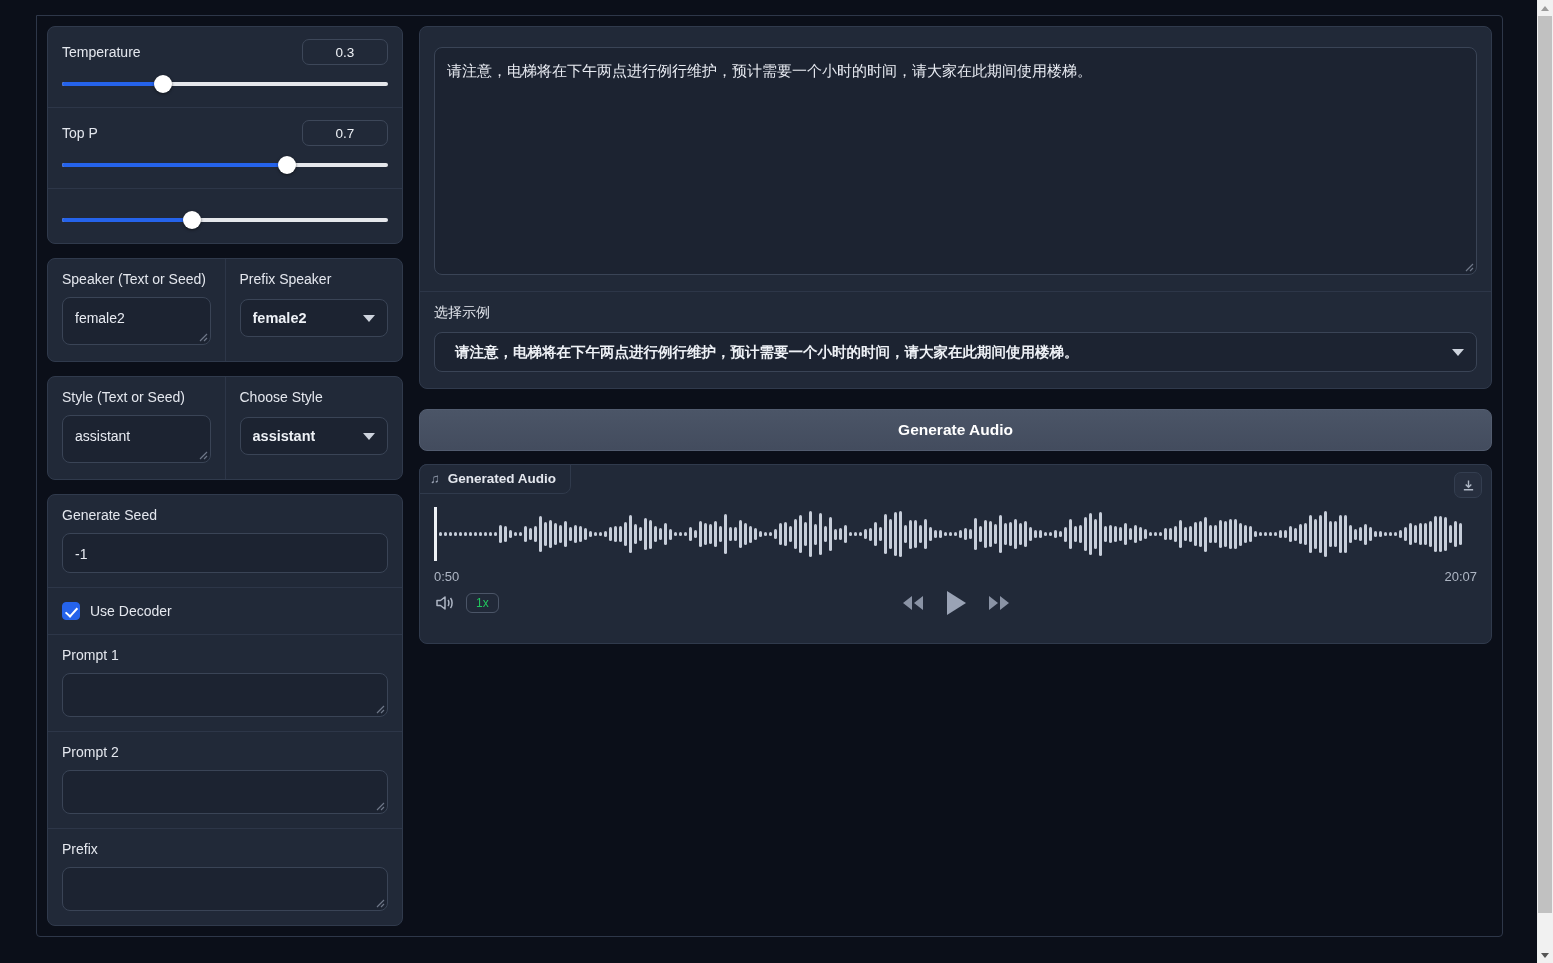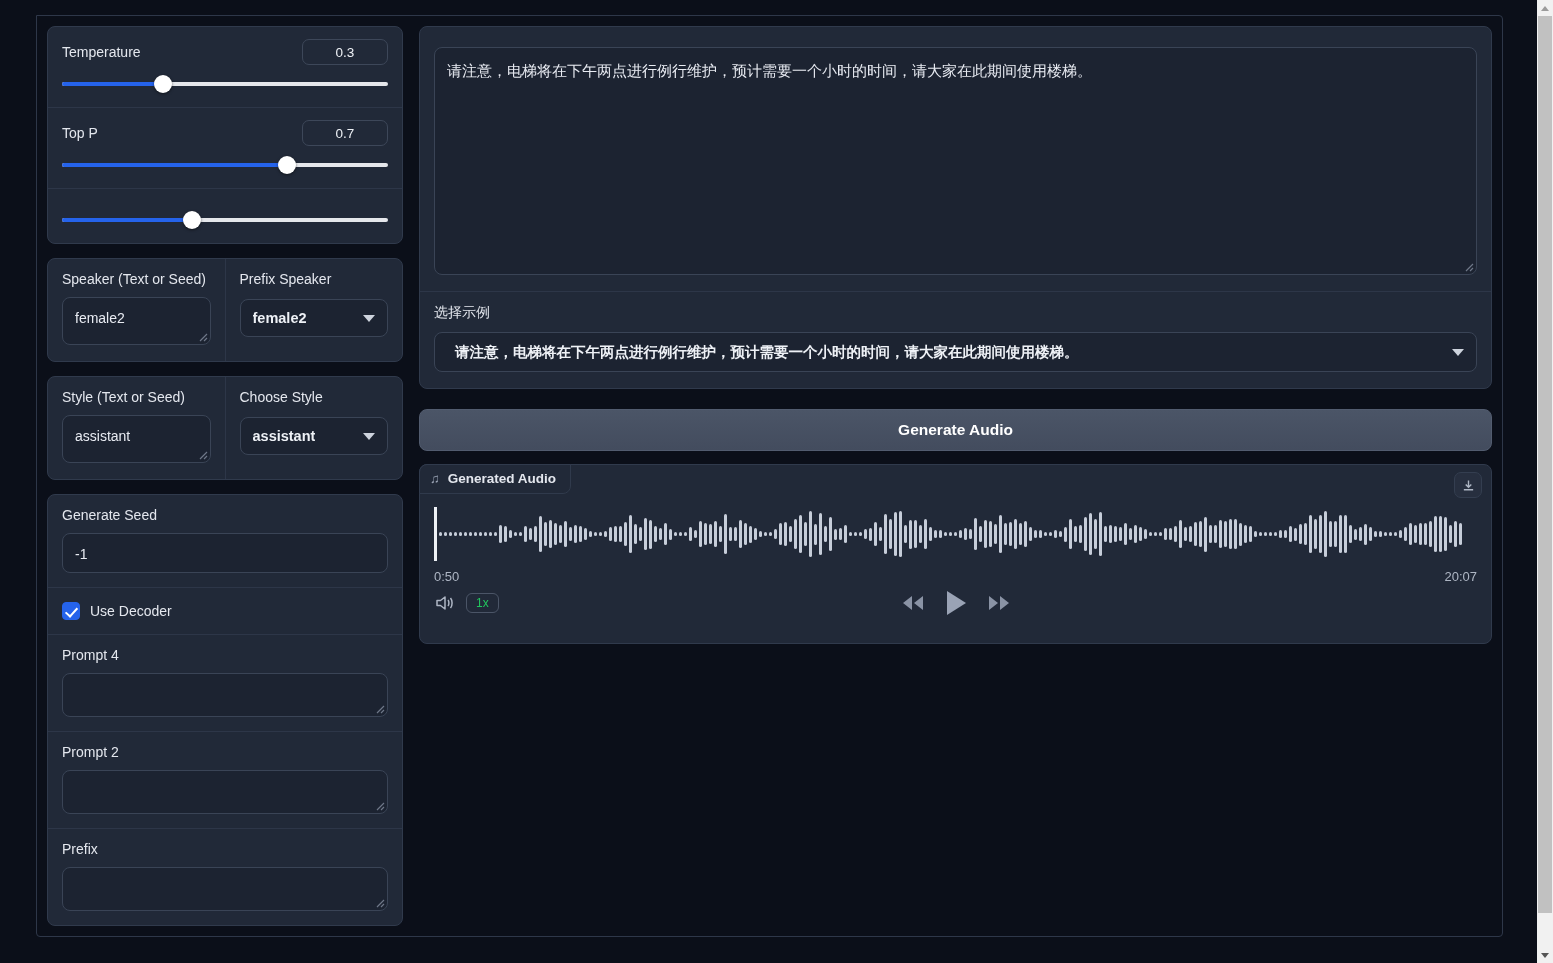--- a/index.html
+++ b/index.html
@@ -210,21 +210,21 @@
             <div class="lbl">Generate Seed</div>
             <div class="input-wrap" style="margin-top:10px;">
               <textarea class="txt" style="height: 40px;">-1</textarea>
             </div>
           </div>
           <div class="row checkrow">
             <div class="checkbox on"></div>
             <span class="lbl">Use Decoder</span>
           </div>
           <div class="row">
-            <div class="lbl">Prompt 4</div>
+            <div class="lbl">Prompt 1</div>
             <div class="input-wrap" style="margin-top:10px;">
               <textarea class="txt" style="height: 44px;"></textarea>
               <svg class="resize-grip" width="9" height="9">
                   <path d="M8 1 L1 8 M8 5 L5 8" stroke="#8a93a5" stroke-width="1.2"></path>
                 </svg>
             </div>
           </div>
           <div class="row">
             <div class="lbl">Prompt 2</div>
             <div class="input-wrap" style="margin-top:10px;">

